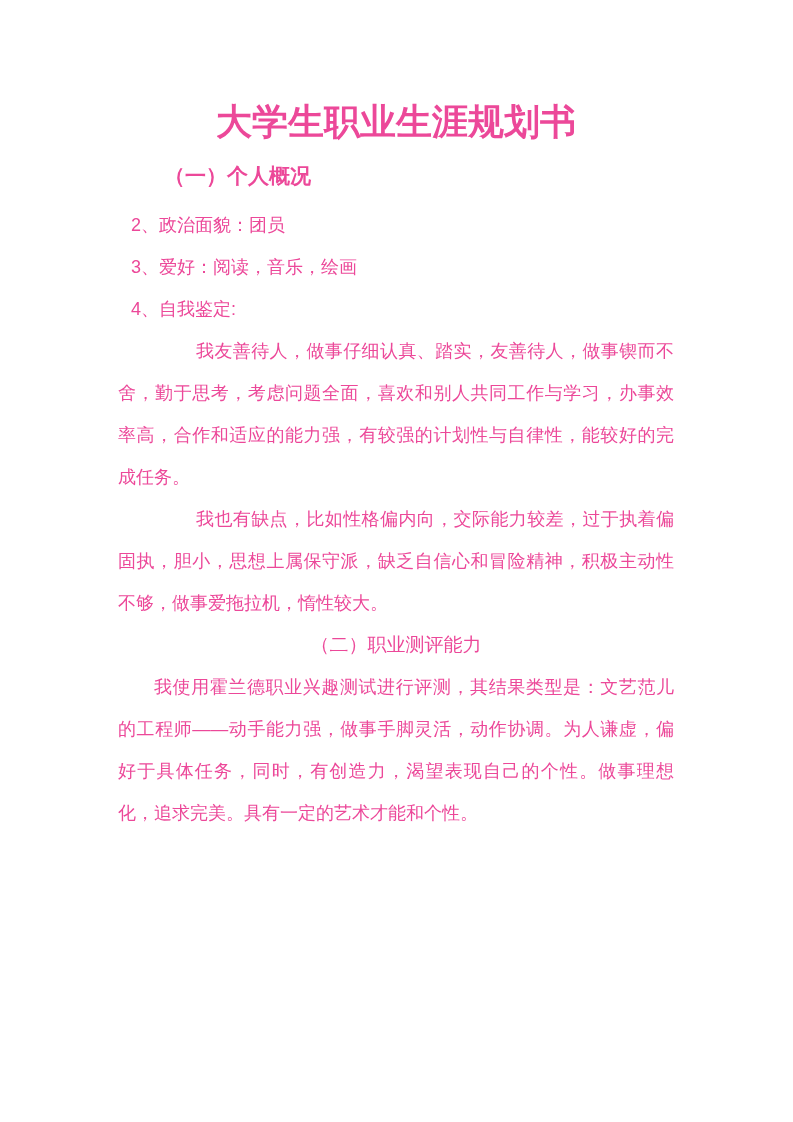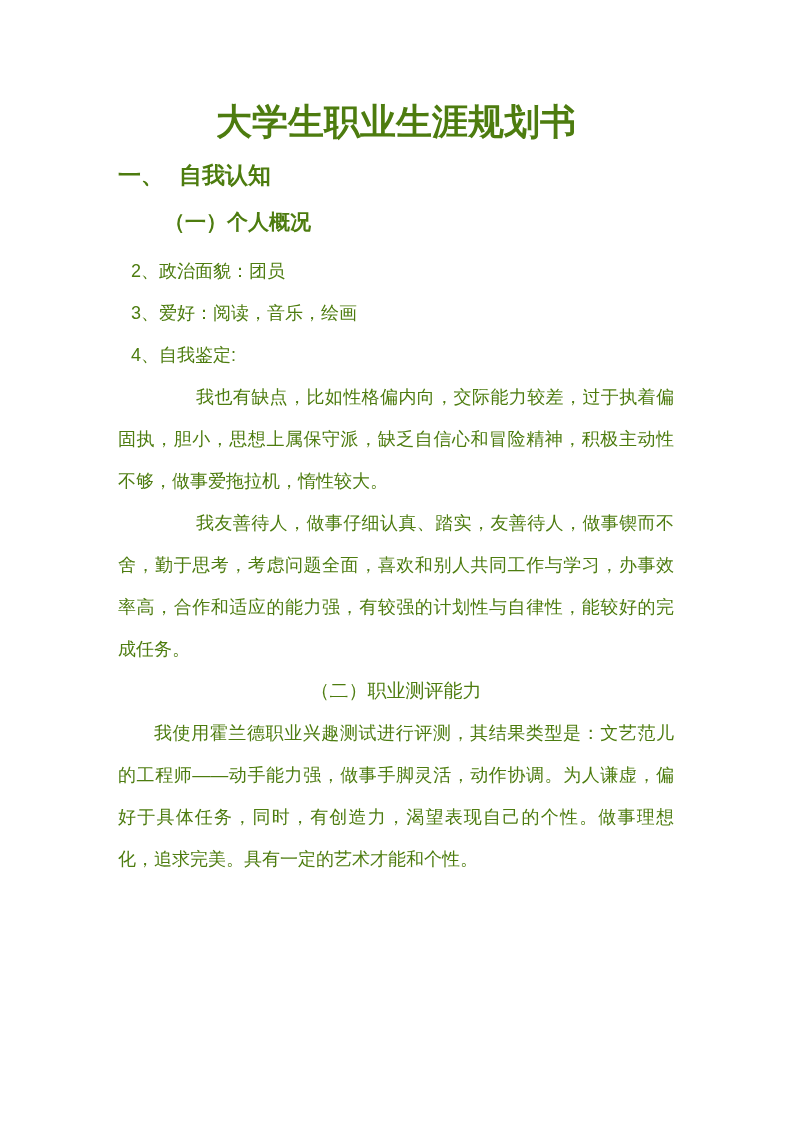--- a/index.html
+++ b/index.html
@@ -6,21 +6,21 @@
     margin: 0;
     padding: 0;
     background: #ffffff;
   }
   .page {
     position: relative;
     width: 793px;
     height: 1122px;
     box-sizing: border-box;
     background: #ffffff;
-    color: #4d7c0f;
+    color: #ec4899;
     padding: 98px 119px 30px 118px;
     overflow: hidden;
     font-family: "Liberation Sans", "DejaVu Sans", sans-serif;
     line-break: strict;
   }
   .serif {
     font-family: "Liberation Serif", "DejaVu Serif", serif;
   }
   .doc-title {
     font-size: 36px;
@@ -65,36 +65,33 @@
   .justify { text-align: justify; }
   .tight { word-spacing: -3px; }
 </style>
 </head>
 <body>
 
 <div class="page">
 
   <h1 class="doc-title serif">大学生职业生涯规划书</h1>
 
-  <h2 class="h1 serif">
-    <span class="h1-num">一、</span><span class="h1-label">自我认知</span>
-  </h2>
 
   <h3 class="h2 serif">（一）个人概况</h3>
 
 
   <p class="body-block indent-sm">2、政治面貌：团员</p>
 
   <p class="body-block indent-sm">3、爱好：阅读，音乐，绘画</p>
 
   <p class="body-block indent-sm">4、自我鉴定:</p>
 
+  <p class="body-block indent-lg justify">我友善待人，做事仔细认真、踏实，友善待人，做事锲而不舍，勤于思考，考虑问题全面，喜欢和别人共同工作与学习，办事效率高，合作和适应的能力强，有较强的计划性与自律性，能较好的完成任务。</p>
+
   <p class="body-block indent-lg justify">我也有缺点，比如性格偏内向，交际能力较差，过于执着偏固执，胆小，思想上属保守派，缺乏自信心和冒险精神，积极主动性不够，做事爱拖拉机，惰性较大。</p>
-
-  <p class="body-block indent-lg justify">我友善待人，做事仔细认真、踏实，友善待人，做事锲而不舍，勤于思考，考虑问题全面，喜欢和别人共同工作与学习，办事效率高，合作和适应的能力强，有较强的计划性与自律性，能较好的完成任务。</p>
 
   <p class="body-block h3 serif">（二）职业测评能力</p>
 
 
   <p class="body-block indent-md justify">我使用霍兰德职业兴趣测试进行评测，其结果类型是：文艺范儿的工程师——动手能力强，做事手脚灵活，动作协调。为人谦虚，偏好于具体任务，同时，有创造力，渴望表现自己的个性。做事理想化，追求完美。具有一定的艺术才能和个性。</p>
 
 
 </div>
 
 </body></html>

